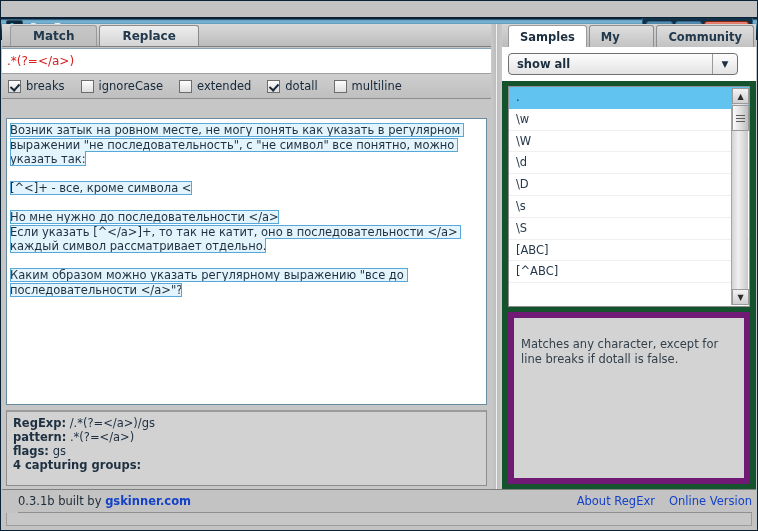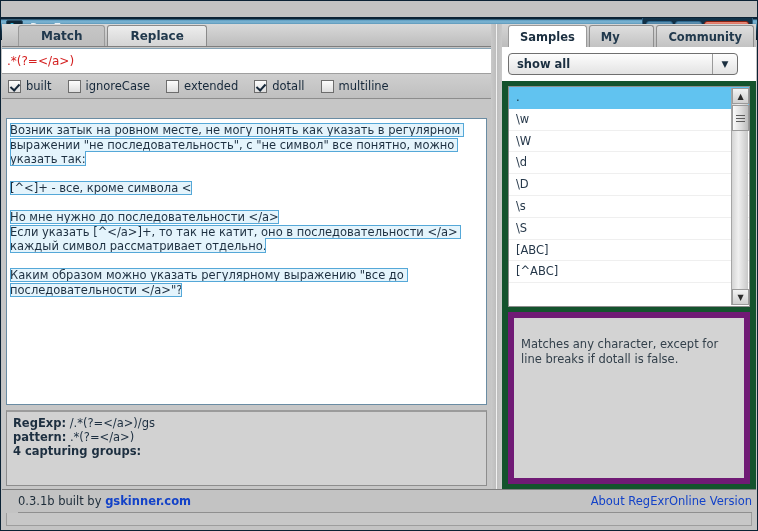--- a/index.html
+++ b/index.html
@@ -128,21 +128,21 @@
     width: 489px;
     bottom: 40px;
     background: #c6c6c6;
   }
 
   .tabbar {
     position: relative;
     height: 22px;
     background: linear-gradient(to bottom, #d9d9d9, #bcbcbc);
     border-bottom: 1px solid #7e7e7e;
-    padding-left: 16px;
+    padding-left: 8px;
     display: flex;
     align-items: flex-end;
   }
   .tab {
     height: 21px;
     line-height: 21px;
     padding: 0 22px;
     font-size: 12px;
     font-weight: bold;
     color: #21394d;
@@ -440,21 +440,21 @@
     justify-content: space-between;
     border-bottom: 1px solid #8f8f8f;
     margin-left: 12px;
   }
   .footer-left { font-size: 11.5px; color: #1c2b38; }
   .footer-left a {
     color: #1342c8;
     font-weight: bold;
     text-decoration: none;
   }
-  .footer-right { display: flex; gap: 0; }
+  .footer-right { display: flex; gap: 14px; }
   .footer-right a {
     color: #1342c8;
     font-size: 11.5px;
     text-decoration: none;
   }
   .footer-strip {
     position: absolute;
     left: 4px; right: 4px;
     top: 23px;
     height: 13px;
@@ -490,21 +490,21 @@
       <div class="tab inactive">Replace</div>
     </div>
 
     <div class="regex-input">
       <span class="value">.*(?=&lt;/a&gt;)</span>
     </div>
 
     <div class="flags-row">
       <label class="flag">
         <span class="cbox checked"></span>
-        <span>built</span>
+        <span>breaks</span>
       </label>
       <label class="flag">
         <span class="cbox"></span>
         <span>ignoreCase</span>
       </label>
       <label class="flag">
         <span class="cbox"></span>
         <span>extended</span>
       </label>
       <label class="flag">
@@ -531,20 +531,24 @@
     <div class="info-panel">
       <div class="info-line">
         <b>RegExp:</b>
         <span class="val">/.*(?=&lt;/a&gt;)/gs</span>
       </div>
       <div class="info-line">
         <b>pattern:</b>
         <span class="val">.*(?=&lt;/a&gt;)</span>
       </div>
       <div class="info-line">
+        <b>flags:</b>
+        <span class="val">gs</span>
+      </div>
+      <div class="info-line">
         <b>4 capturing groups:</b>
       </div>
     </div>
   </div>
 
   <div class="splitter"></div>
 
   <div class="right-pane">
 
     <div class="rtabbar">

